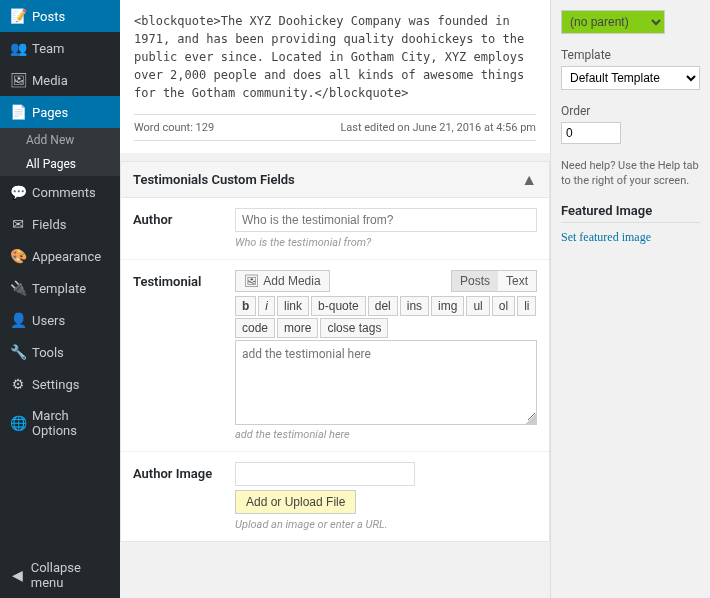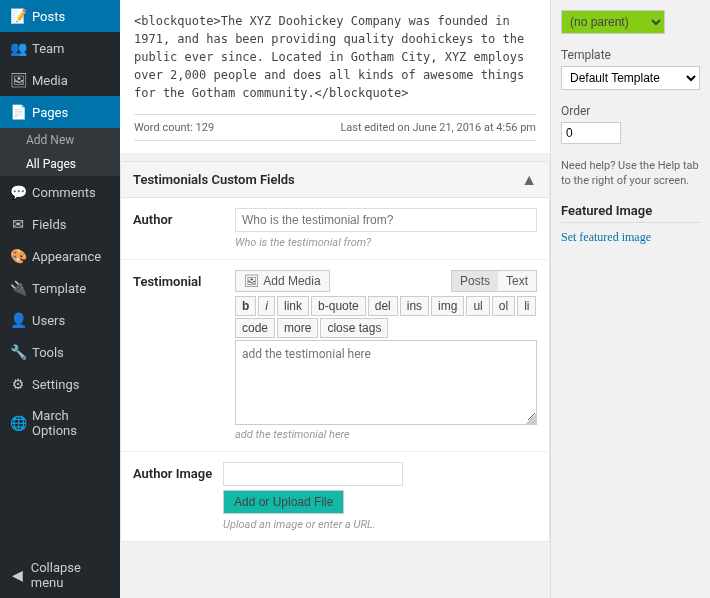--- a/index.html
+++ b/index.html
@@ -206,24 +206,24 @@
       color: #999;
       font-style: italic;
       margin-top: 3px;
     }
 
     
     .author-image-row {
       display: flex;
       align-items: flex-start;
       padding: 10px 12px;
-      gap: 0;
+      gap: 12px;
     }
     .upload-btn {
-      background: #14b8a6;
+      background: #fef9c3;
       border: 1px solid #ccc;
       padding: 4px 10px;
       font-size: 12px;
       cursor: pointer;
       color: #444;
       display: block;
       margin-top: 4px;
     }
     .upload-hint {
       font-size: 11px;

